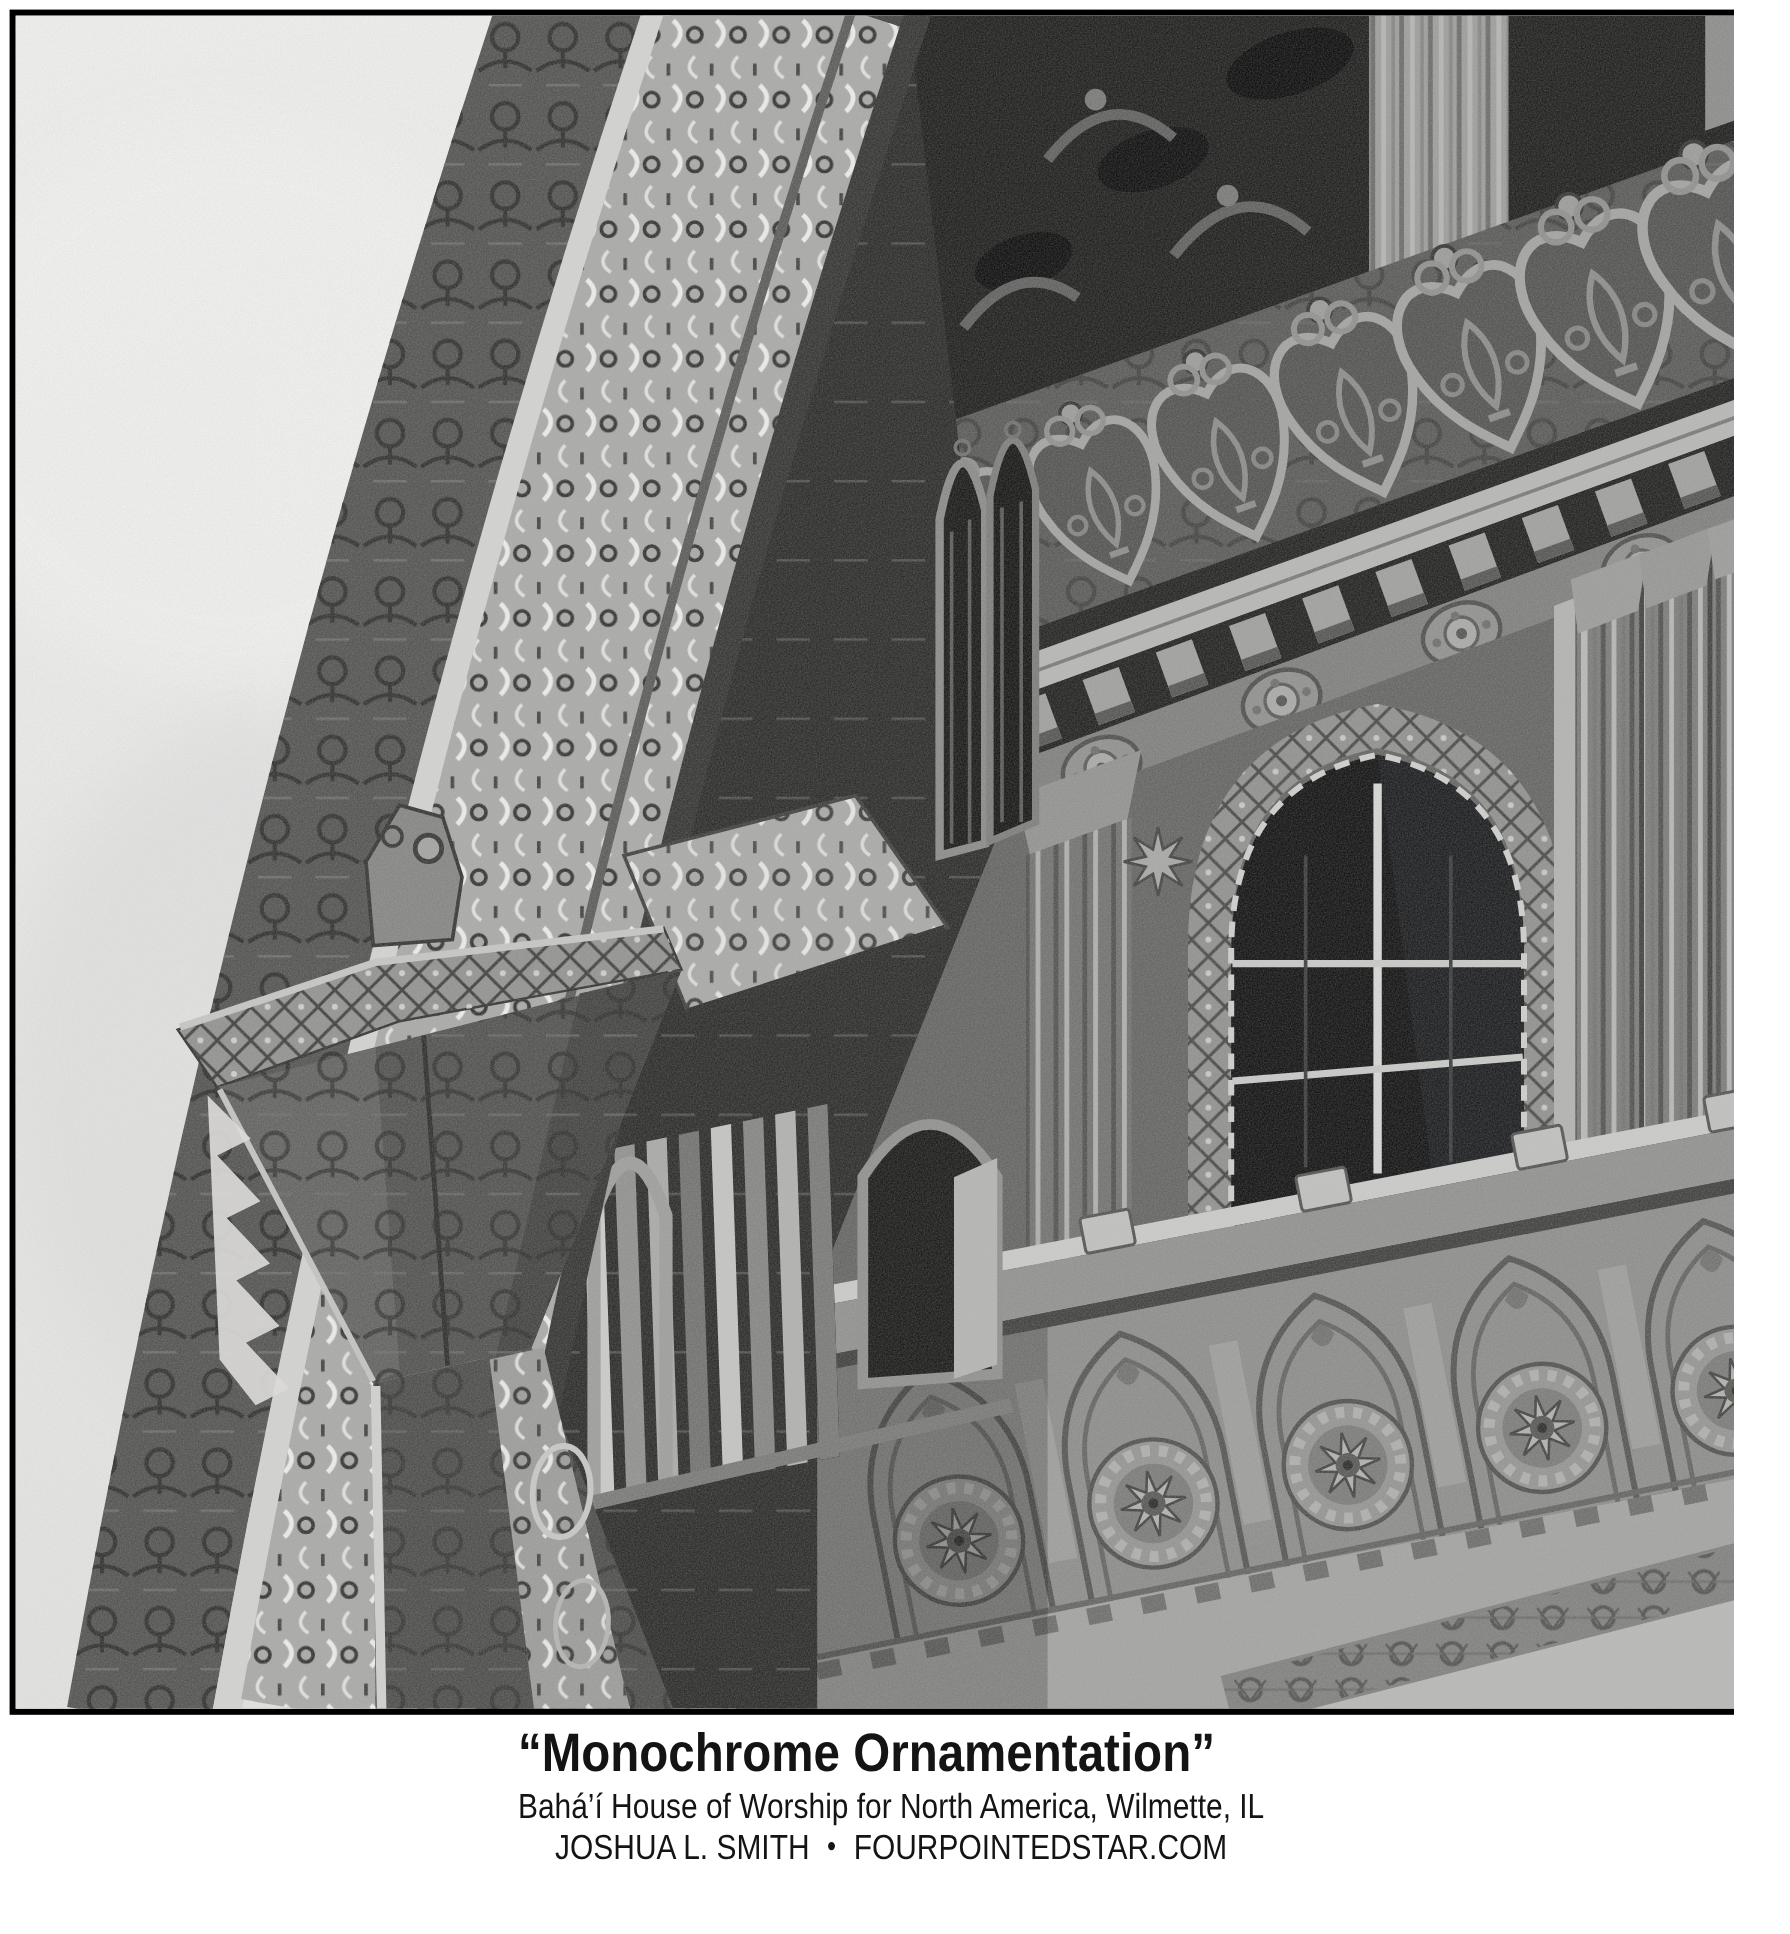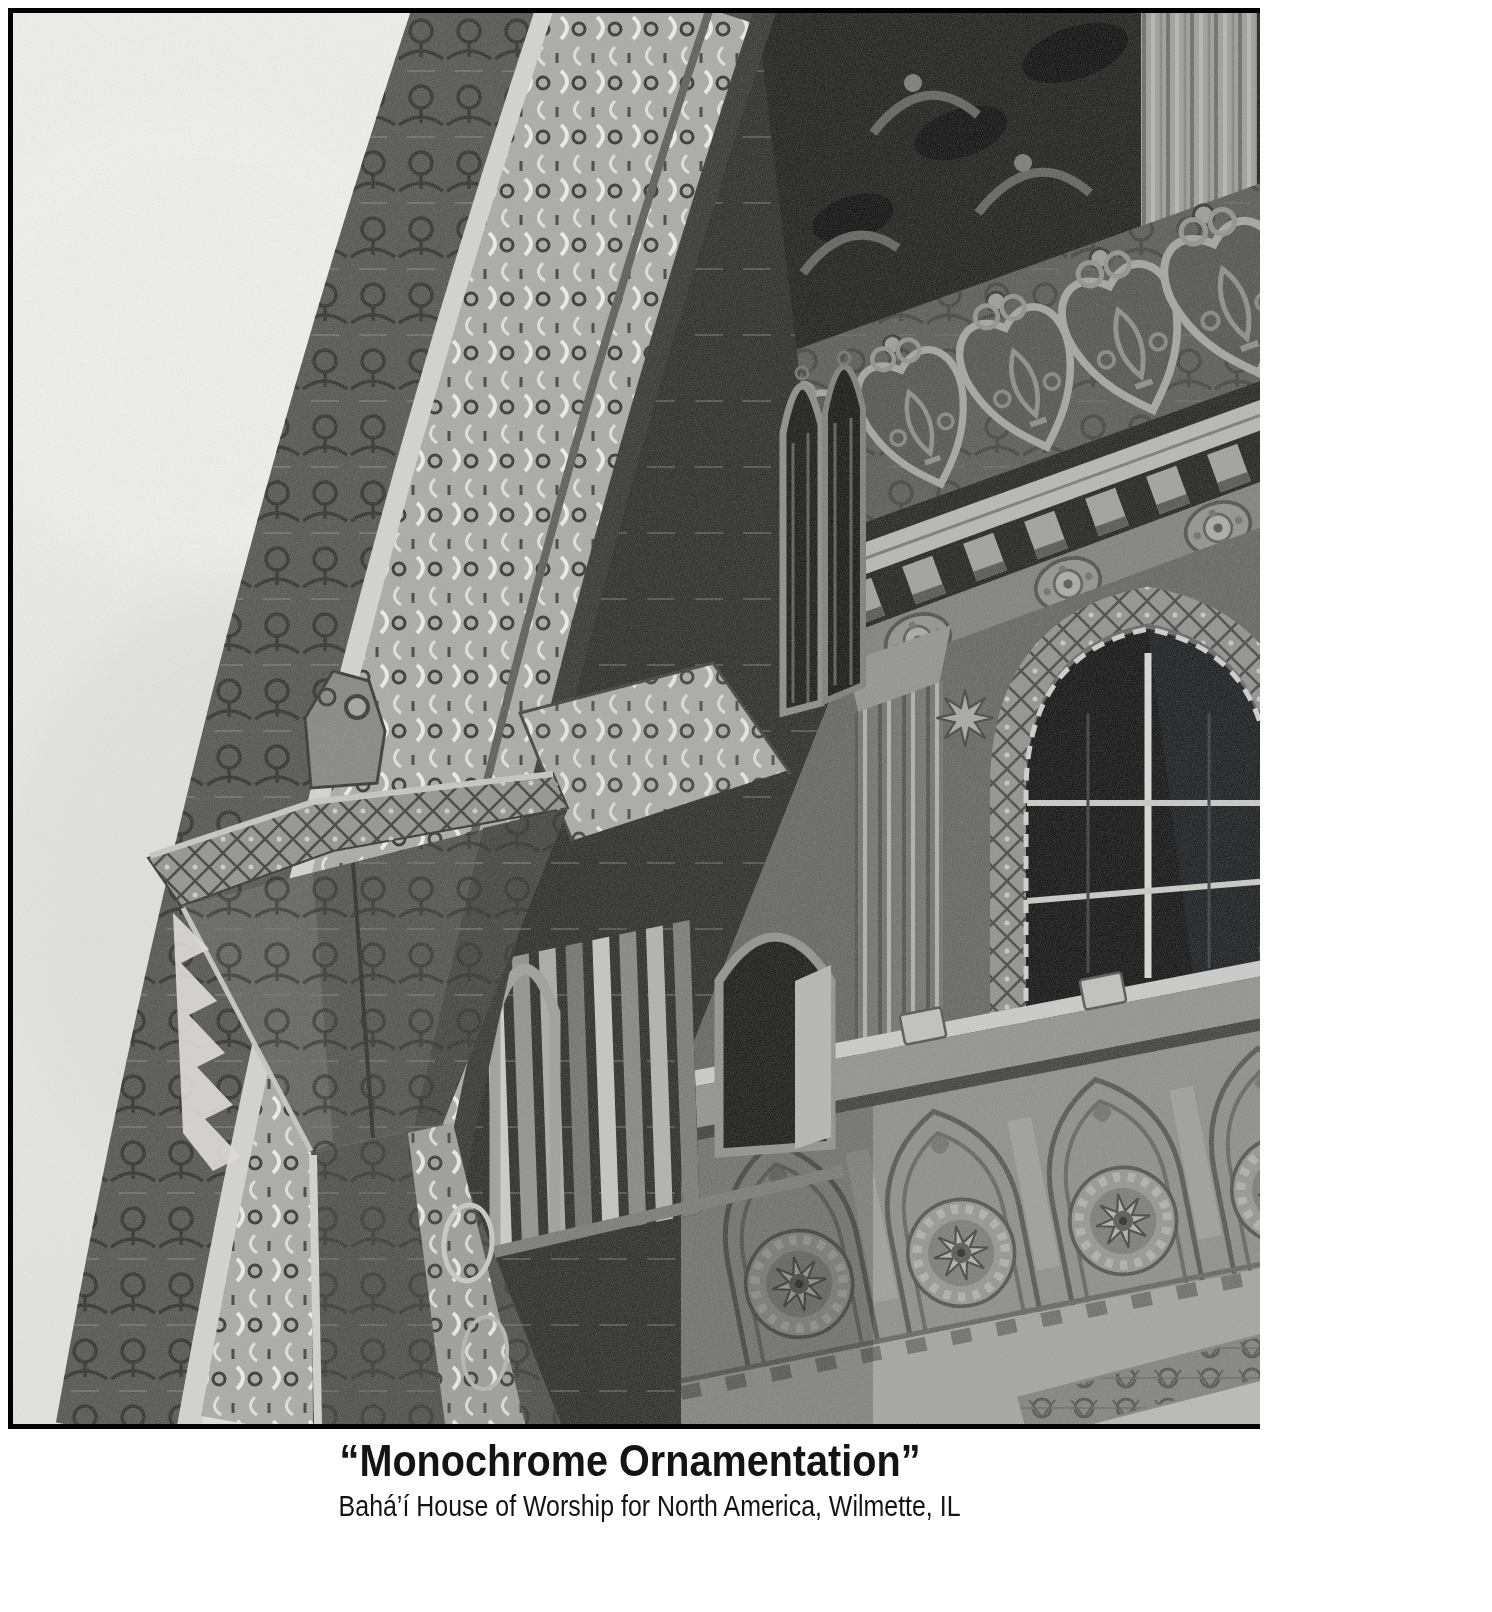--- a/index.html
+++ b/index.html
@@ -1,17 +1,17 @@
 <!DOCTYPE html>
 <html><head>
 <meta charset="utf-8">
 <style>
   html,body{margin:0;padding:0;background:#ffffff;}
   .page{
-    position:relative;width:1260px;height:1612px;background:#ffffff;
+    position:relative;width:1445px;height:1612px;background:#ffffff;
     font-family:"Liberation Sans", sans-serif;overflow:hidden;
   }
   .photo-frame{
     position:absolute;left:8px;top:8px;width:1466px;height:1411px;
     border:5px solid #000;margin:0;padding:0;background:#e9e9e7;
   }
   .photo-frame svg{display:block;width:100%;height:100%;}
   .caption{
     position:absolute;left:0;right:0;top:1437px;text-align:center;color:#141414;
   }
@@ -313,15 +313,20 @@
     </svg>
   </figure>
 
   <div class="caption">
     <div class="caption-title">
       <span class="cond">“Monochrome Ornamentation”</span>
     </div>
     <div class="cap-line">
       <span class="cond">Bahá’í House of Worship for North America, Wilmette, IL</span>
     </div>
+    <div class="cap-line">
+      <span class="cond">
+        <span>JOSHUA L. SMITH</span><span class="bullet">•</span><span>FOURPOINTEDSTAR.COM</span>
+      </span>
+    </div>
   </div>
 
 </div>
 
 </body></html>

